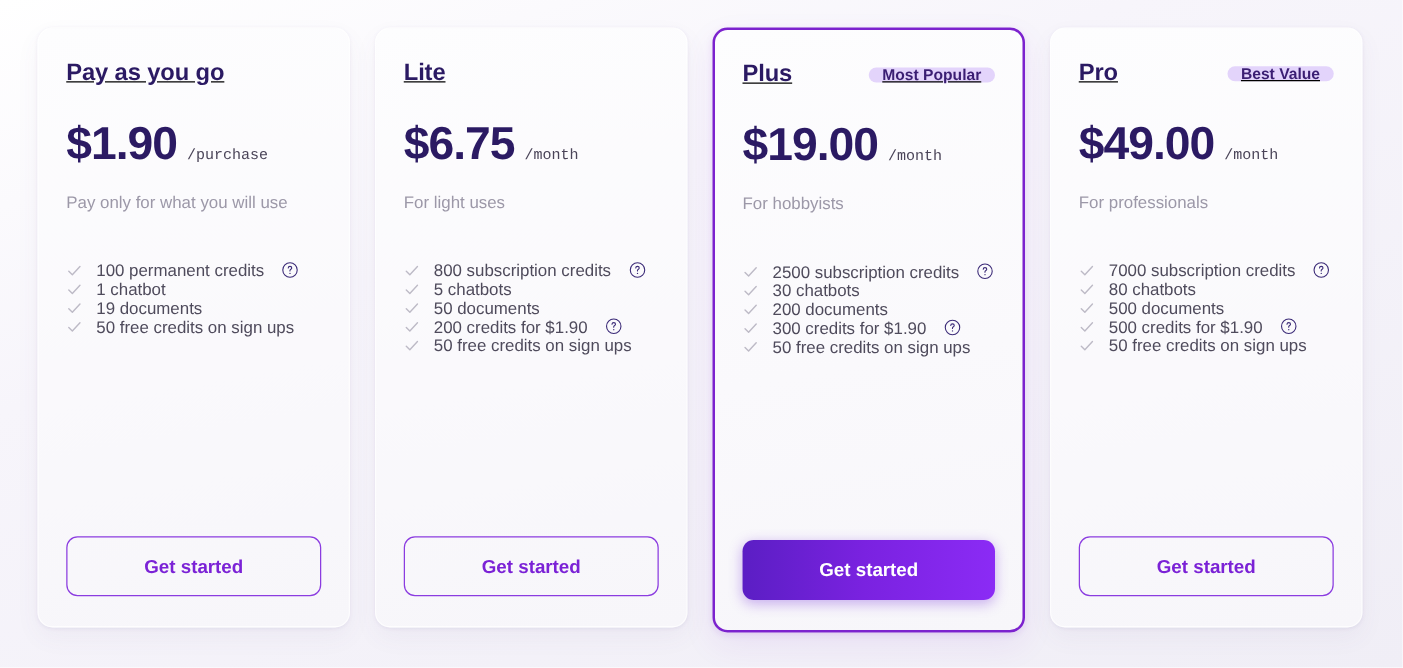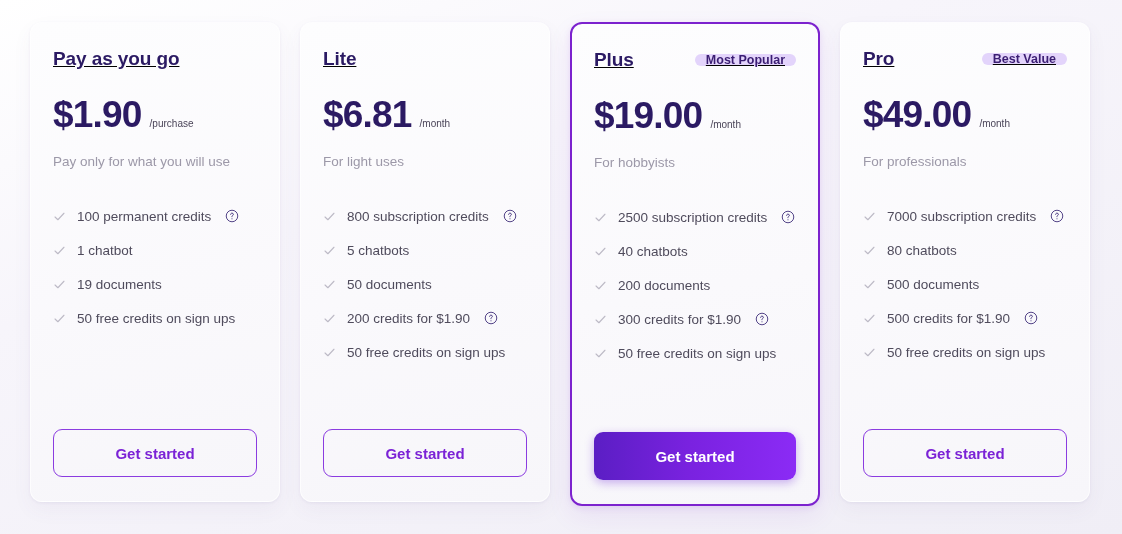--- a/index.html
+++ b/index.html
@@ -85,36 +85,36 @@
 
   .price {
     font-size: 37px;
     font-weight: 700;
     color: #2b1a63;
     letter-spacing: -0.8px;
     line-height: 1.1;
   }
 
   .period {
-    font-size: 10px;
+    font-size: 12px;
     font-weight: 500;
     color: #4a4458;
+    font-family: Liberation Mono, monospace;
   }
 
   .tagline {
     font-size: 13.5px;
     color: #9c98a8;
     margin-bottom: 40px;
   }
 
   .features {
     list-style: none;
     display: flex;
     flex-direction: column;
-    gap: 19px;
     flex: 1;
   }
 
   .feature {
     display: flex;
     align-items: center;
     gap: 11px;
   }
 
   .check-icon {
@@ -224,21 +224,21 @@
             <span class="feature-label">50 free credits on sign ups</span>
           </li>
         </ul>
         <button class="cta outline">Get started</button>
       </div>
       <div class="card">
         <div class="card-head">
           <div class="plan-name">Lite</div>
         </div>
         <div class="price-row">
-          <span class="price">$6.81</span>
+          <span class="price">$6.75</span>
           <span class="period">/month</span>
         </div>
         <div class="tagline">For light uses</div>
         <ul class="features">
           <li class="feature">
             <span class="check-icon">
               <svg viewBox="0 0 16 16" fill="none" xmlns="http://www.w3.org/2000/svg">
                 <path d="M2.5 8.6 L6 12 L13.5 4" stroke="currentColor" stroke-width="1.4" stroke-linecap="round" stroke-linejoin="round"></path>
               </svg>
             </span>
@@ -318,21 +318,21 @@
                 <circle cx="8" cy="11.1" r="0.62" fill="currentColor"></circle>
               </svg>
             </span>
           </li>
           <li class="feature">
             <span class="check-icon">
               <svg viewBox="0 0 16 16" fill="none" xmlns="http://www.w3.org/2000/svg">
                 <path d="M2.5 8.6 L6 12 L13.5 4" stroke="currentColor" stroke-width="1.4" stroke-linecap="round" stroke-linejoin="round"></path>
               </svg>
             </span>
-            <span class="feature-label">40 chatbots</span>
+            <span class="feature-label">30 chatbots</span>
           </li>
           <li class="feature">
             <span class="check-icon">
               <svg viewBox="0 0 16 16" fill="none" xmlns="http://www.w3.org/2000/svg">
                 <path d="M2.5 8.6 L6 12 L13.5 4" stroke="currentColor" stroke-width="1.4" stroke-linecap="round" stroke-linejoin="round"></path>
               </svg>
             </span>
             <span class="feature-label">200 documents</span>
           </li>
           <li class="feature">

